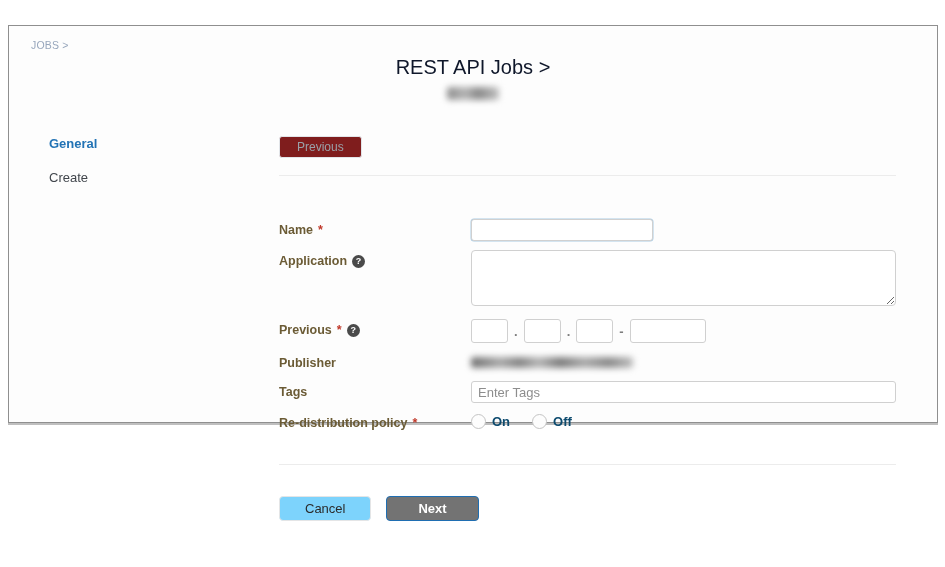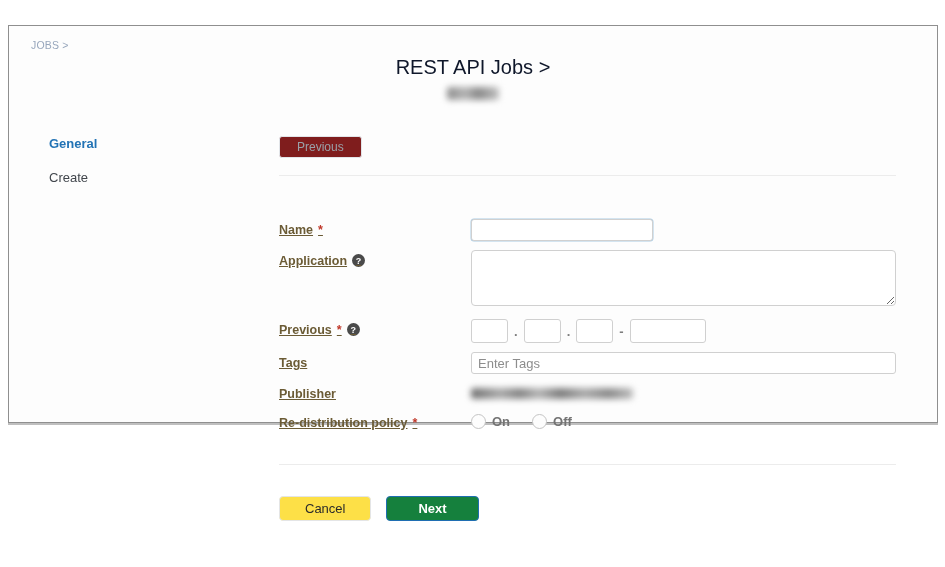--- a/index.html
+++ b/index.html
@@ -31,21 +31,21 @@
     padding: 3px 17px; cursor: default;
   }
   .sep { border: 0; border-top: 1px solid #ececec; }
   .sep-top { margin-top: 17px; }
   .sep-bottom { margin-top: 34px; }
 
   .form-area { margin-top: 43px; }
   .row { display: flex; align-items: flex-start; margin-bottom: 9px; }
   .row-label {
     width: 192px; flex: 0 0 192px; font-size: 12.5px; font-weight: bold;
-    color: #6b5b35; padding-top: 4px; display: flex; gap: 5px; text-decoration: underline;
+    color: #6b5b35; padding-top: 4px; display: flex; align-items: center; gap: 5px;
   }
   .req { color: #c0392b; font-weight: bold; }
   .help-icon {
     display: inline-flex; align-items: center; justify-content: center;
     width: 13px; height: 13px; border-radius: 50%; background: #4a4a4a;
     color: #ffffff; font-size: 9px; font-weight: bold; cursor: pointer; flex: 0 0 13px;
   }
   .field-col { flex: 1; }
 
   input[type="text"], textarea {
@@ -60,29 +60,29 @@
   .version-part-wide { width: 76px; height: 24px; }
   .version-sep { color: #7d7d7d; font-size: 13px; font-weight: bold; }
   .publisher-blob { width: 162px; height: 11px; margin-top: 5px;
     background: linear-gradient(90deg,#6f6f6f 0%,#aaa 18%,#848484 30%,#b5b5b5 42%,#7c7c7c 55%,#ababab 70%,#8a8a8a 85%,#bdbdbd 100%); }
   .tags-input { width: 425px; height: 22px; }
   .tags-input::placeholder { color: #8d8d8d; opacity: 1; }
 
   .radio-group { display: flex; gap: 22px; padding-top: 2px; }
   .radio-opt { display: flex; align-items: center; gap: 6px; cursor: pointer; }
   .radio-circle { width: 15px; height: 15px; border-radius: 50%; border: 1px solid #c4c4c4; background: #fdfdfd; }
-  .radio-label { font-size: 13px; font-weight: bold; color: #737373; }
+  .radio-label { font-size: 13px; font-weight: bold; color: #0c4a6e; }
 
   .footer-buttons { margin-top: 31px; display: flex; gap: 15px; }
   .btn-cancel {
-    font-size: 13px; color: #2b2b2b; background: #fde047;
+    font-size: 13px; color: #2b2b2b; background: #7dd3fc;
     border: 1px solid #e4e5e6; border-radius: 4px; padding: 4px 25px; cursor: pointer;
   }
   .btn-next {
-    font-size: 13px; font-weight: bold; color: #ffffff; background: #15803d;
+    font-size: 13px; font-weight: bold; color: #ffffff; background: #737373;
     border: 1px solid #1f6eb2; border-radius: 4px; padding: 4px 31px; cursor: pointer;
   }
 </style>
 </head>
 <body>
 
 <div class="panel">
   <div class="panel-inner">
 
     <div class="breadcrumb">JOBS &gt;</div>
@@ -138,33 +138,33 @@
                 <span class="version-sep">.</span>
                 <input type="text" class="version-part" style="">
                 <span class="version-sep">-</span>
                 <input type="text" class="version-part version-part-wide" style="">
               </div>
             </div>
           </div>
 
           <div class="row">
             <div class="row-label">
-              <span>Tags</span>
+              <span>Publisher</span>
             </div>
             <div class="field-col">
-              <input type="text" class="tags-input" placeholder="Enter Tags" style="">
+              <span class="blur-blob publisher-blob"></span>
             </div>
           </div>
 
           <div class="row">
             <div class="row-label">
-              <span>Publisher</span>
+              <span>Tags</span>
             </div>
             <div class="field-col">
-              <span class="blur-blob publisher-blob"></span>
+              <input type="text" class="tags-input" placeholder="Enter Tags" style="">
             </div>
           </div>
 
           <div class="row">
             <div class="row-label">
               <span>Re-distribution policy</span>
               <span class="req">*</span>
             </div>
             <div class="field-col">
               <div class="radio-group">

